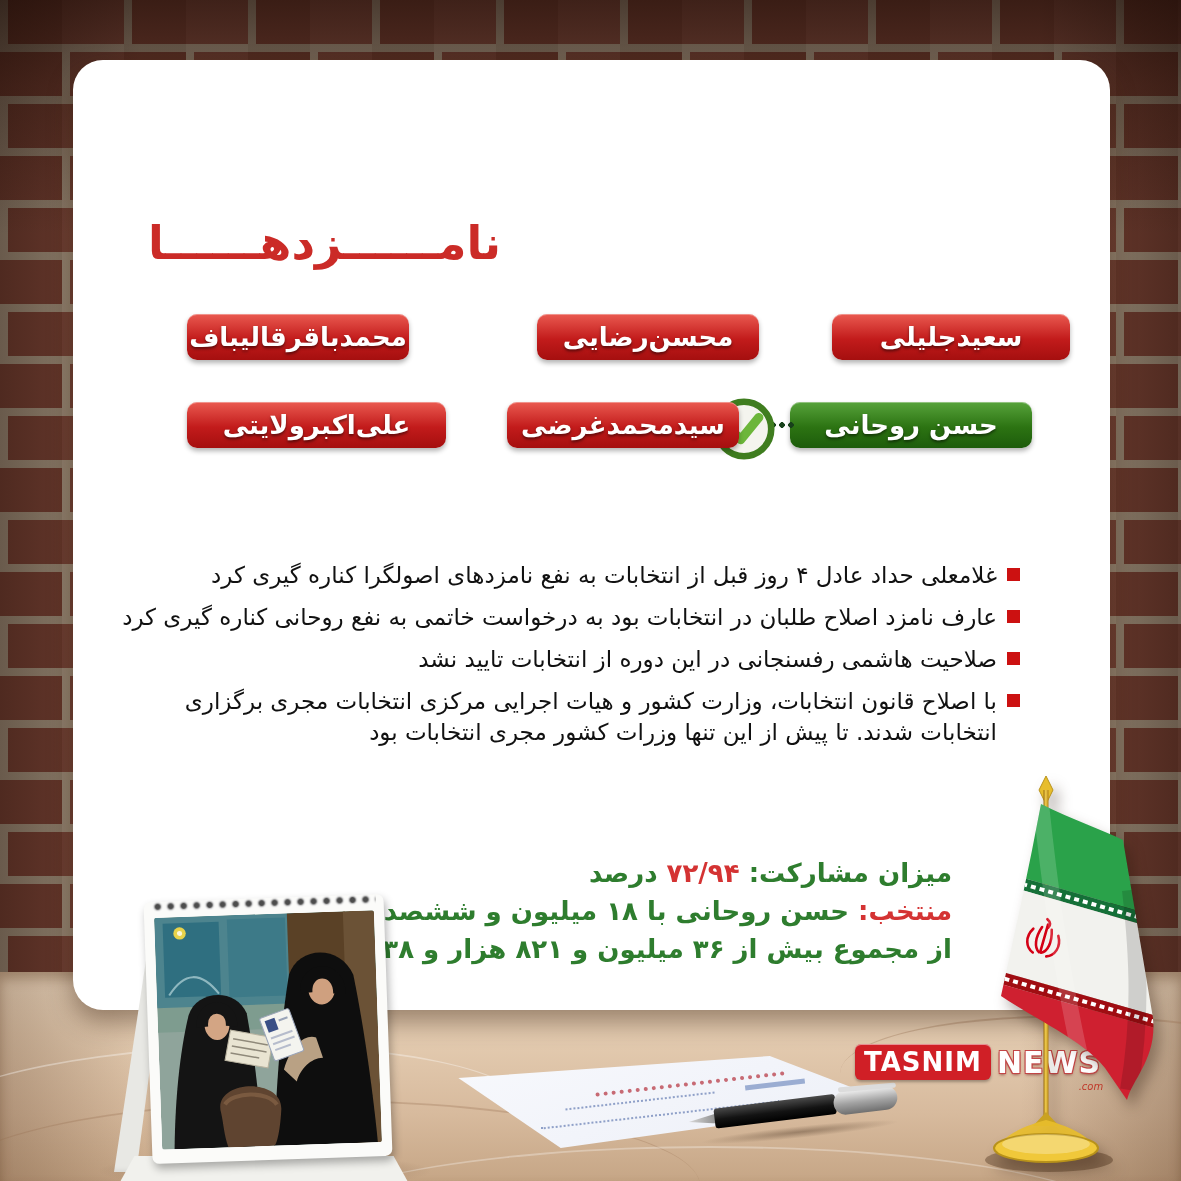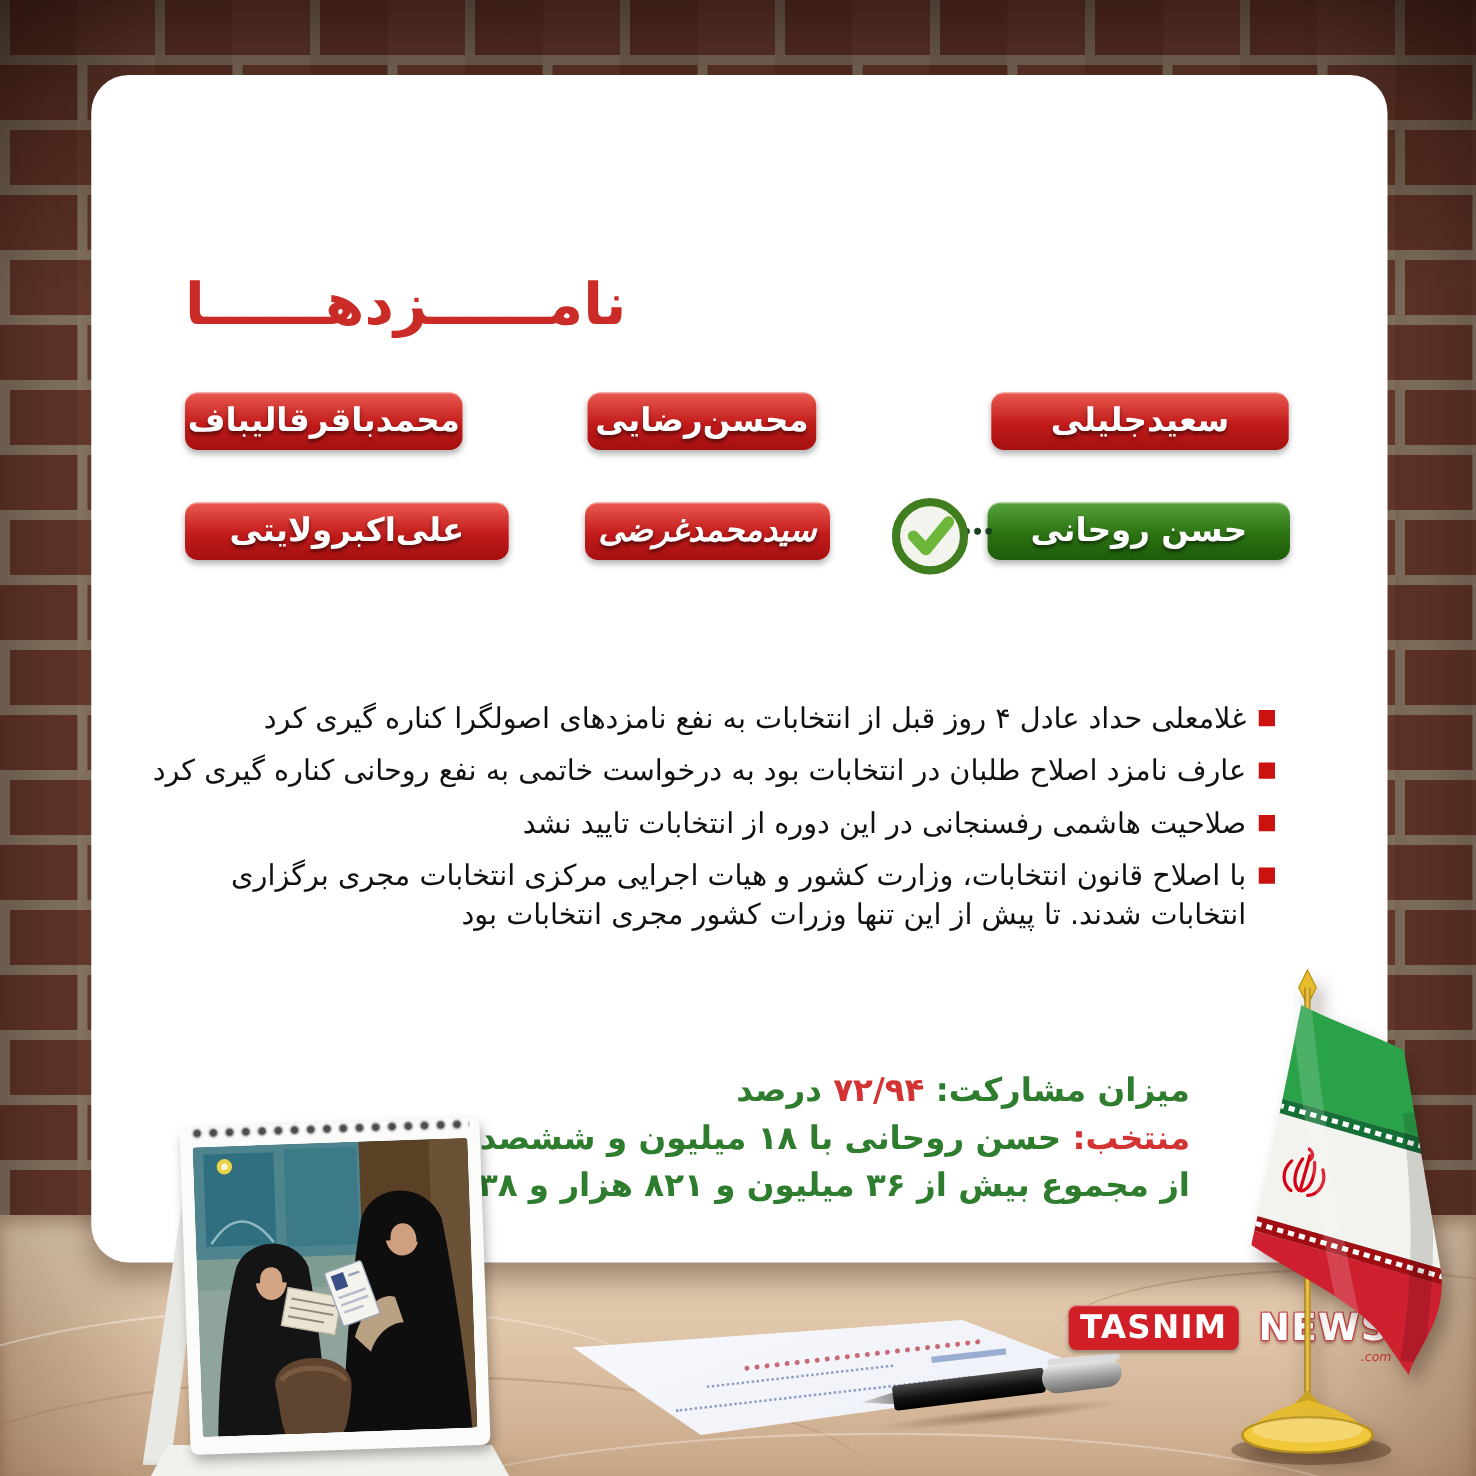--- a/index.html
+++ b/index.html
@@ -38,27 +38,27 @@
   .title{position:absolute;left:90px;top:106px;width:950px;text-align:center;
          font-size:35px;font-weight:bold;color:#2a7b2c;white-space:nowrap;direction:rtl;}
   .cands-heading{position:absolute;left:148px;top:216px;font-size:46px;font-weight:bold;
          color:#cb2b27;direction:rtl;white-space:nowrap;}
 
   
   .badge{position:absolute;height:46px;border-radius:10px;display:flex;align-items:center;
          justify-content:center;color:#fff;font-weight:bold;font-size:26px;direction:rtl;
          text-shadow:0 2px 3px rgba(0,0,0,.5);
          box-shadow:0 3px 5px rgba(0,0,0,.30), inset 0 1px 0 rgba(255,255,255,.35);}
-  .badge.red{background:linear-gradient(180deg,#ea5a50 0%,#c21b1b 55%,#a50f0f 100%);}
+  .badge.red{background:linear-gradient(180deg,#ea5a50 0%,#c21b1b 55%,#a50f0f 100%);margin-left:39px;}
   .badge.green{background:linear-gradient(180deg,#57a33b 0%,#2c7312 55%,#1d5c0c 100%);}
   .b-jalili{left:793px;top:314px;width:238px;}
-  .b-rezaei{left:470px;top:314px;width:183px;}
+  .b-rezaei{left:498px;top:314px;width:222px;}
   .b-ghalibaf{left:148px;top:314px;width:222px;}
   .b-rouhani{left:790px;top:402px;width:242px;}
-  .b-gharazi{left:468px;top:402px;width:196px;font-style:italic;}
+  .b-gharazi{left:468px;top:402px;width:232px;}
   .b-velayati{left:148px;top:402px;width:259px;}
   .win-check{position:absolute;left:711px;top:396px;width:66px;height:66px;}
   .win-dots{position:absolute;left:769px;top:421px;width:26px;height:9px;
     background-image:radial-gradient(circle at 4px 4px,#17401a 2.6px,transparent 3px);
     background-size:9px 9px;background-repeat:repeat-x;}
 
   
   .facts{position:absolute;left:160px;top:560px;width:860px;direction:rtl;}
   .fact{display:flex;align-items:flex-start;gap:10px;margin-bottom:11px;color:#111;}
   .bullet-sq{flex:0 0 auto;width:13px;height:13px;background:#cc1111;margin-top:8px;}
@@ -102,21 +102,21 @@
   .pen-tip{position:absolute;left:0;top:10px;width:28px;height:10px;
     background:linear-gradient(90deg,#d9d9d9,#8e8e8e);clip-path:polygon(0 50%,100% 0,100% 100%);}
   .pen-body{position:absolute;left:26px;top:5px;width:122px;height:20px;border-radius:3px;
     background:linear-gradient(180deg,#4a4a4a,#131313 55%,#000);}
   .pen-cap{position:absolute;left:146px;top:3px;width:64px;height:24px;border-radius:12px;
     background:linear-gradient(180deg,#f2f2f2,#a2a2a2 55%,#6f6f6f);}
   .pen-clip{position:absolute;left:152px;top:0;width:58px;height:5px;border-radius:3px;
     background:#dcdcdc;transform:rotate(2deg);}
 
   
-  .logo{position:absolute;left:855px;top:1044px;display:flex;align-items:center;gap:16px;}
+  .logo{position:absolute;left:855px;top:1044px;display:flex;align-items:center;gap:6px;}
   .logo-box{background:#d01f26;color:#fff;font-weight:bold;font-size:26px;letter-spacing:1px;
     padding:3px 9px;border-radius:6px;box-shadow:0 2px 3px rgba(0,0,0,.3), inset 0 1px 0 rgba(255,255,255,.5);}
   .logo-news{color:#fff;font-weight:bold;font-size:30px;letter-spacing:1px;
     text-shadow:-1px -1px 0 #c24646,1px -1px 0 #c24646,-1px 1px 0 #c24646,1px 1px 0 #c24646,0 2px 3px rgba(120,30,30,.6);}
   .logo-domain{position:absolute;right:-2px;bottom:-12px;font-size:10px;color:#c0392b;font-style:italic;margin-top:40px;}
 
   
   .flag-wrap{position:absolute;left:981px;top:770px;width:200px;height:405px;}
   .flag-svg{width:100%;height:100%;filter:drop-shadow(6px 9px 7px rgba(40,20,8,.35));}
 </style>

